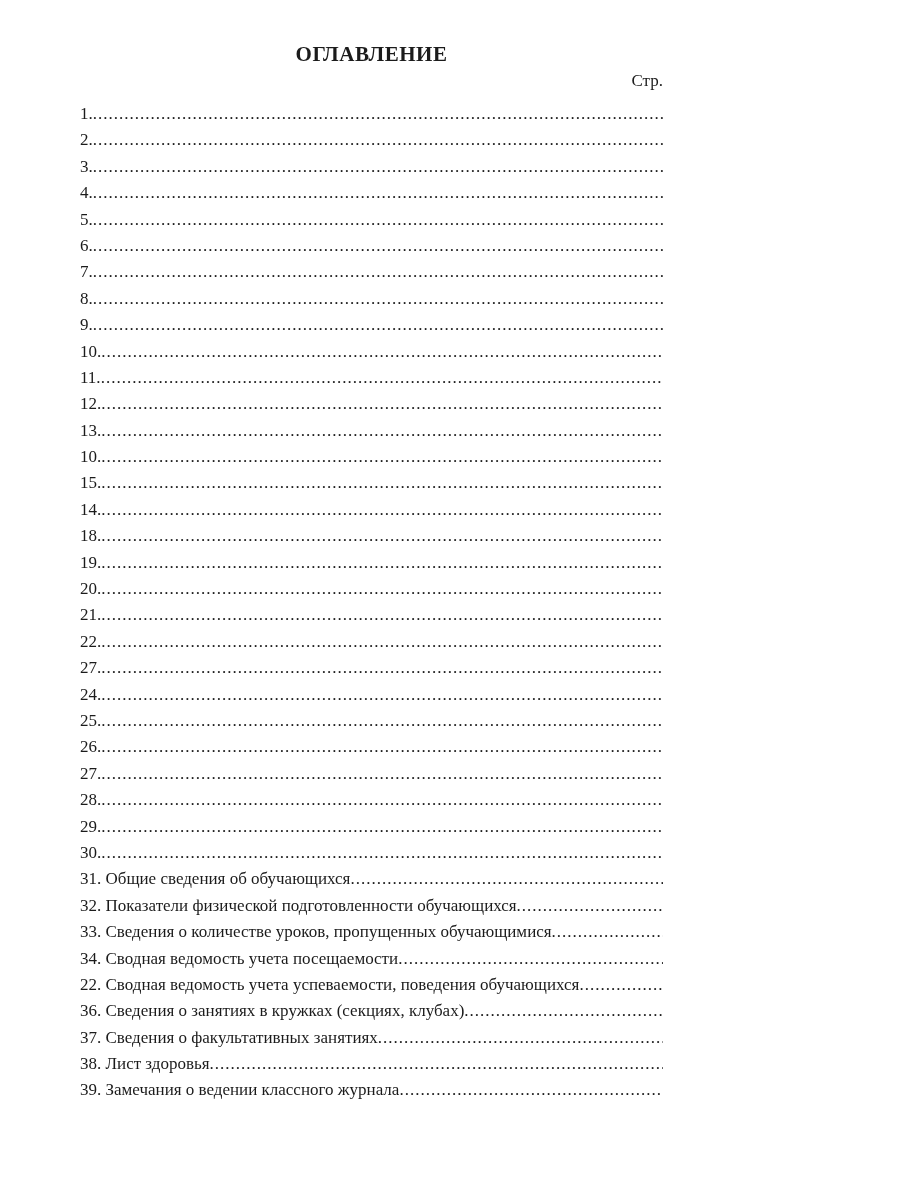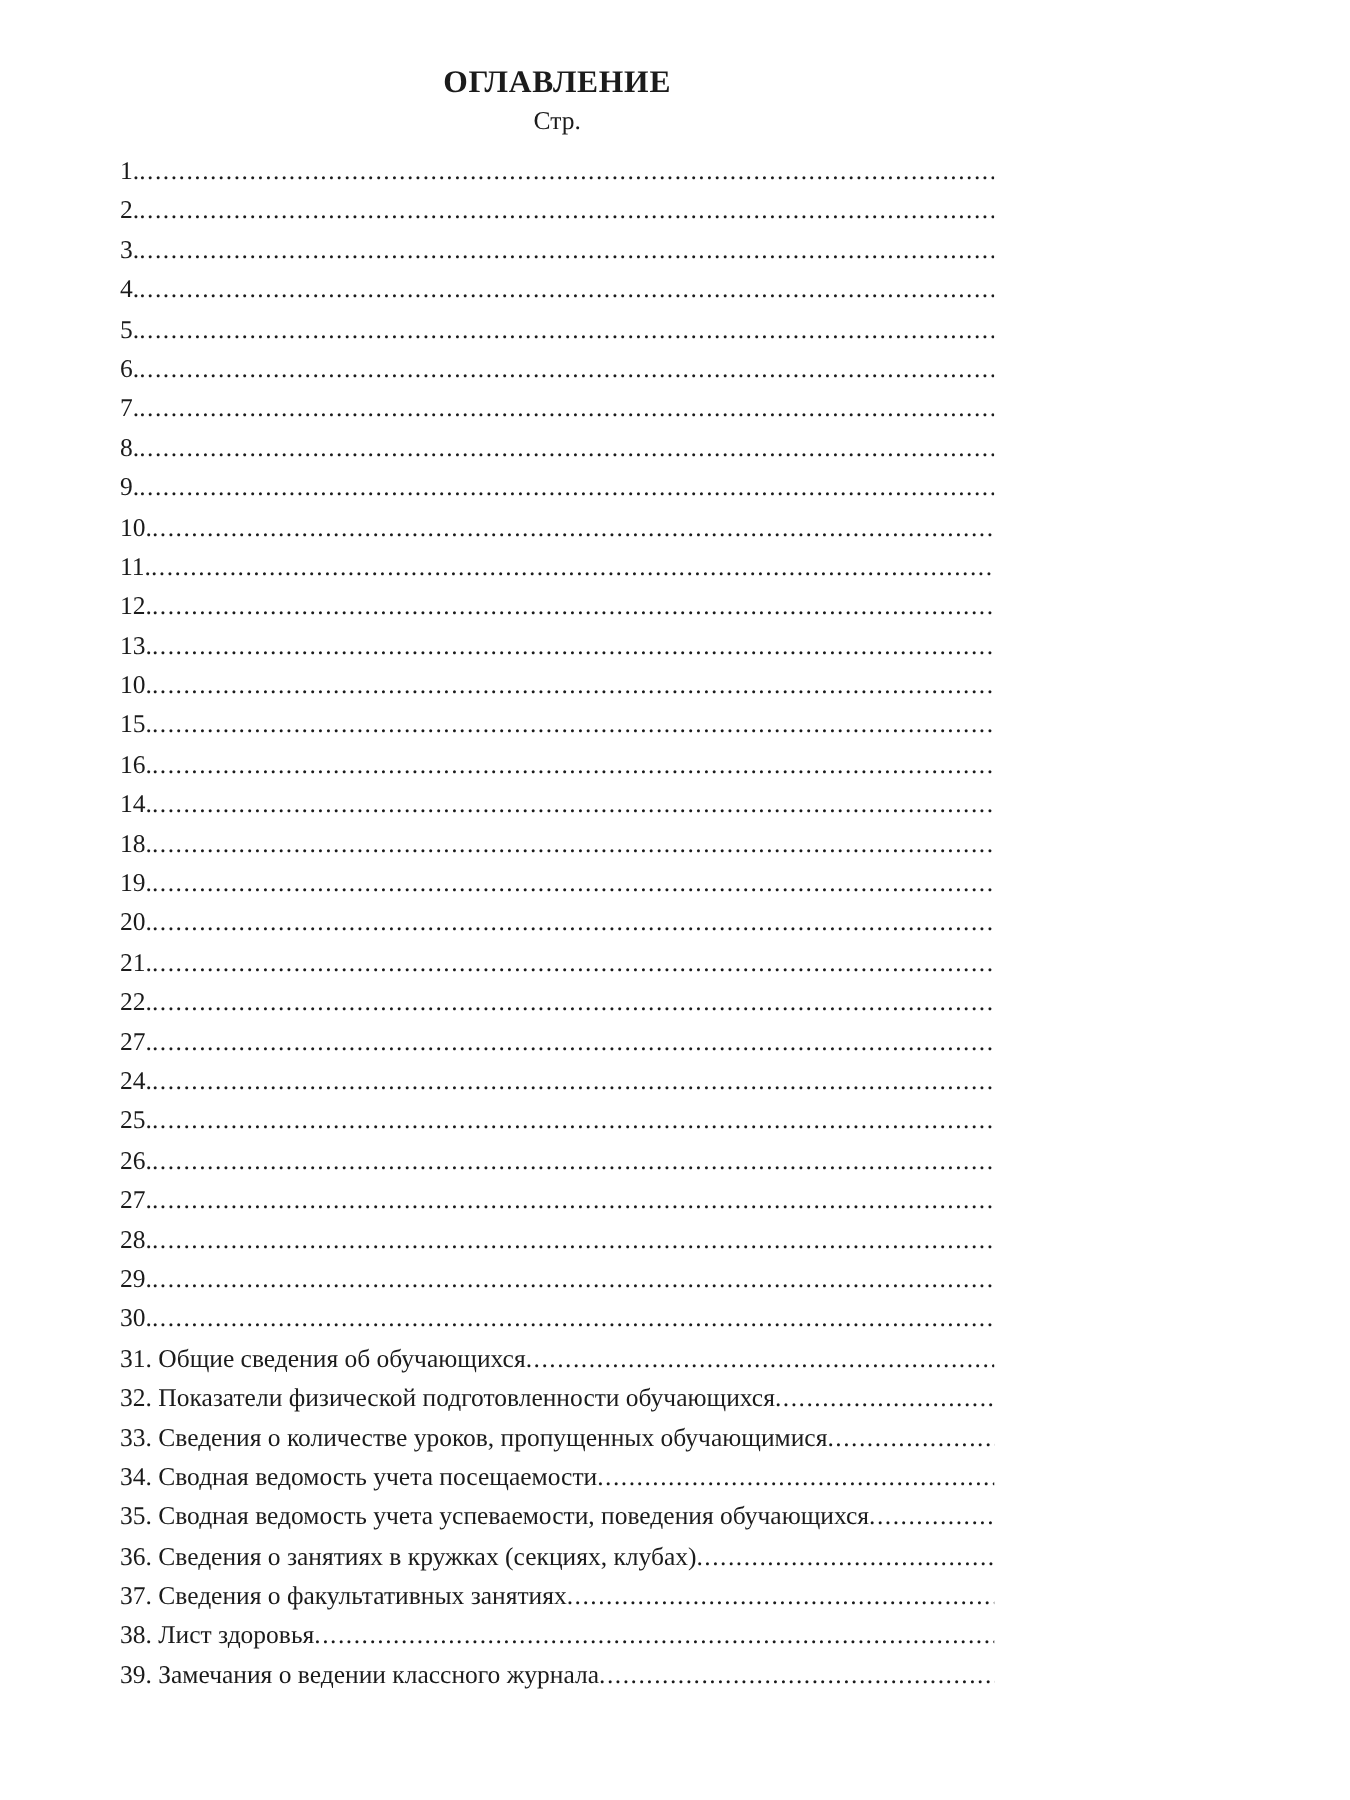--- a/index.html
+++ b/index.html
@@ -19,21 +19,21 @@
     overflow: hidden;
   }
   .title {
     text-align: center;
     font-weight: bold;
     font-size: 21px;
     letter-spacing: 0.5px;
     margin: 0 0 4px 0;
   }
   .page-col {
-    text-align: center;
+    text-align: right;
     font-size: 17px;
     margin: 0 0 10px 0;
   }
   .toc-list {
     width: 100%;
   }
   .toc-row {
     display: flex;
     align-items: baseline;
     height: 26.4px;
@@ -117,24 +117,20 @@
       </div>
       <div class="toc-row">
         <span class="toc-label">10.</span>
         <span class="toc-dots"></span>
       </div>
       <div class="toc-row">
         <span class="toc-label">15.</span>
         <span class="toc-dots"></span>
       </div>
       <div class="toc-row">
-        <span class="toc-label">16.</span>
-        <span class="toc-dots"></span>
-      </div>
-      <div class="toc-row">
         <span class="toc-label">14.</span>
         <span class="toc-dots"></span>
       </div>
       <div class="toc-row">
         <span class="toc-label">18.</span>
         <span class="toc-dots"></span>
       </div>
       <div class="toc-row">
         <span class="toc-label">19.</span>
         <span class="toc-dots"></span>
@@ -193,21 +189,21 @@
       </div>
       <div class="toc-row">
         <span class="toc-label">33. Сведения о количестве уроков, пропущенных обучающимися</span>
         <span class="toc-dots"></span>
       </div>
       <div class="toc-row">
         <span class="toc-label">34. Сводная ведомость учета посещаемости</span>
         <span class="toc-dots"></span>
       </div>
       <div class="toc-row">
-        <span class="toc-label">35. Сводная ведомость учета успеваемости, поведения обучающихся</span>
+        <span class="toc-label">22. Сводная ведомость учета успеваемости, поведения обучающихся</span>
         <span class="toc-dots"></span>
       </div>
       <div class="toc-row">
         <span class="toc-label">36. Сведения о занятиях в кружках (секциях, клубах)</span>
         <span class="toc-dots"></span>
       </div>
       <div class="toc-row">
         <span class="toc-label">37. Сведения о факультативных занятиях</span>
         <span class="toc-dots"></span>
       </div>

